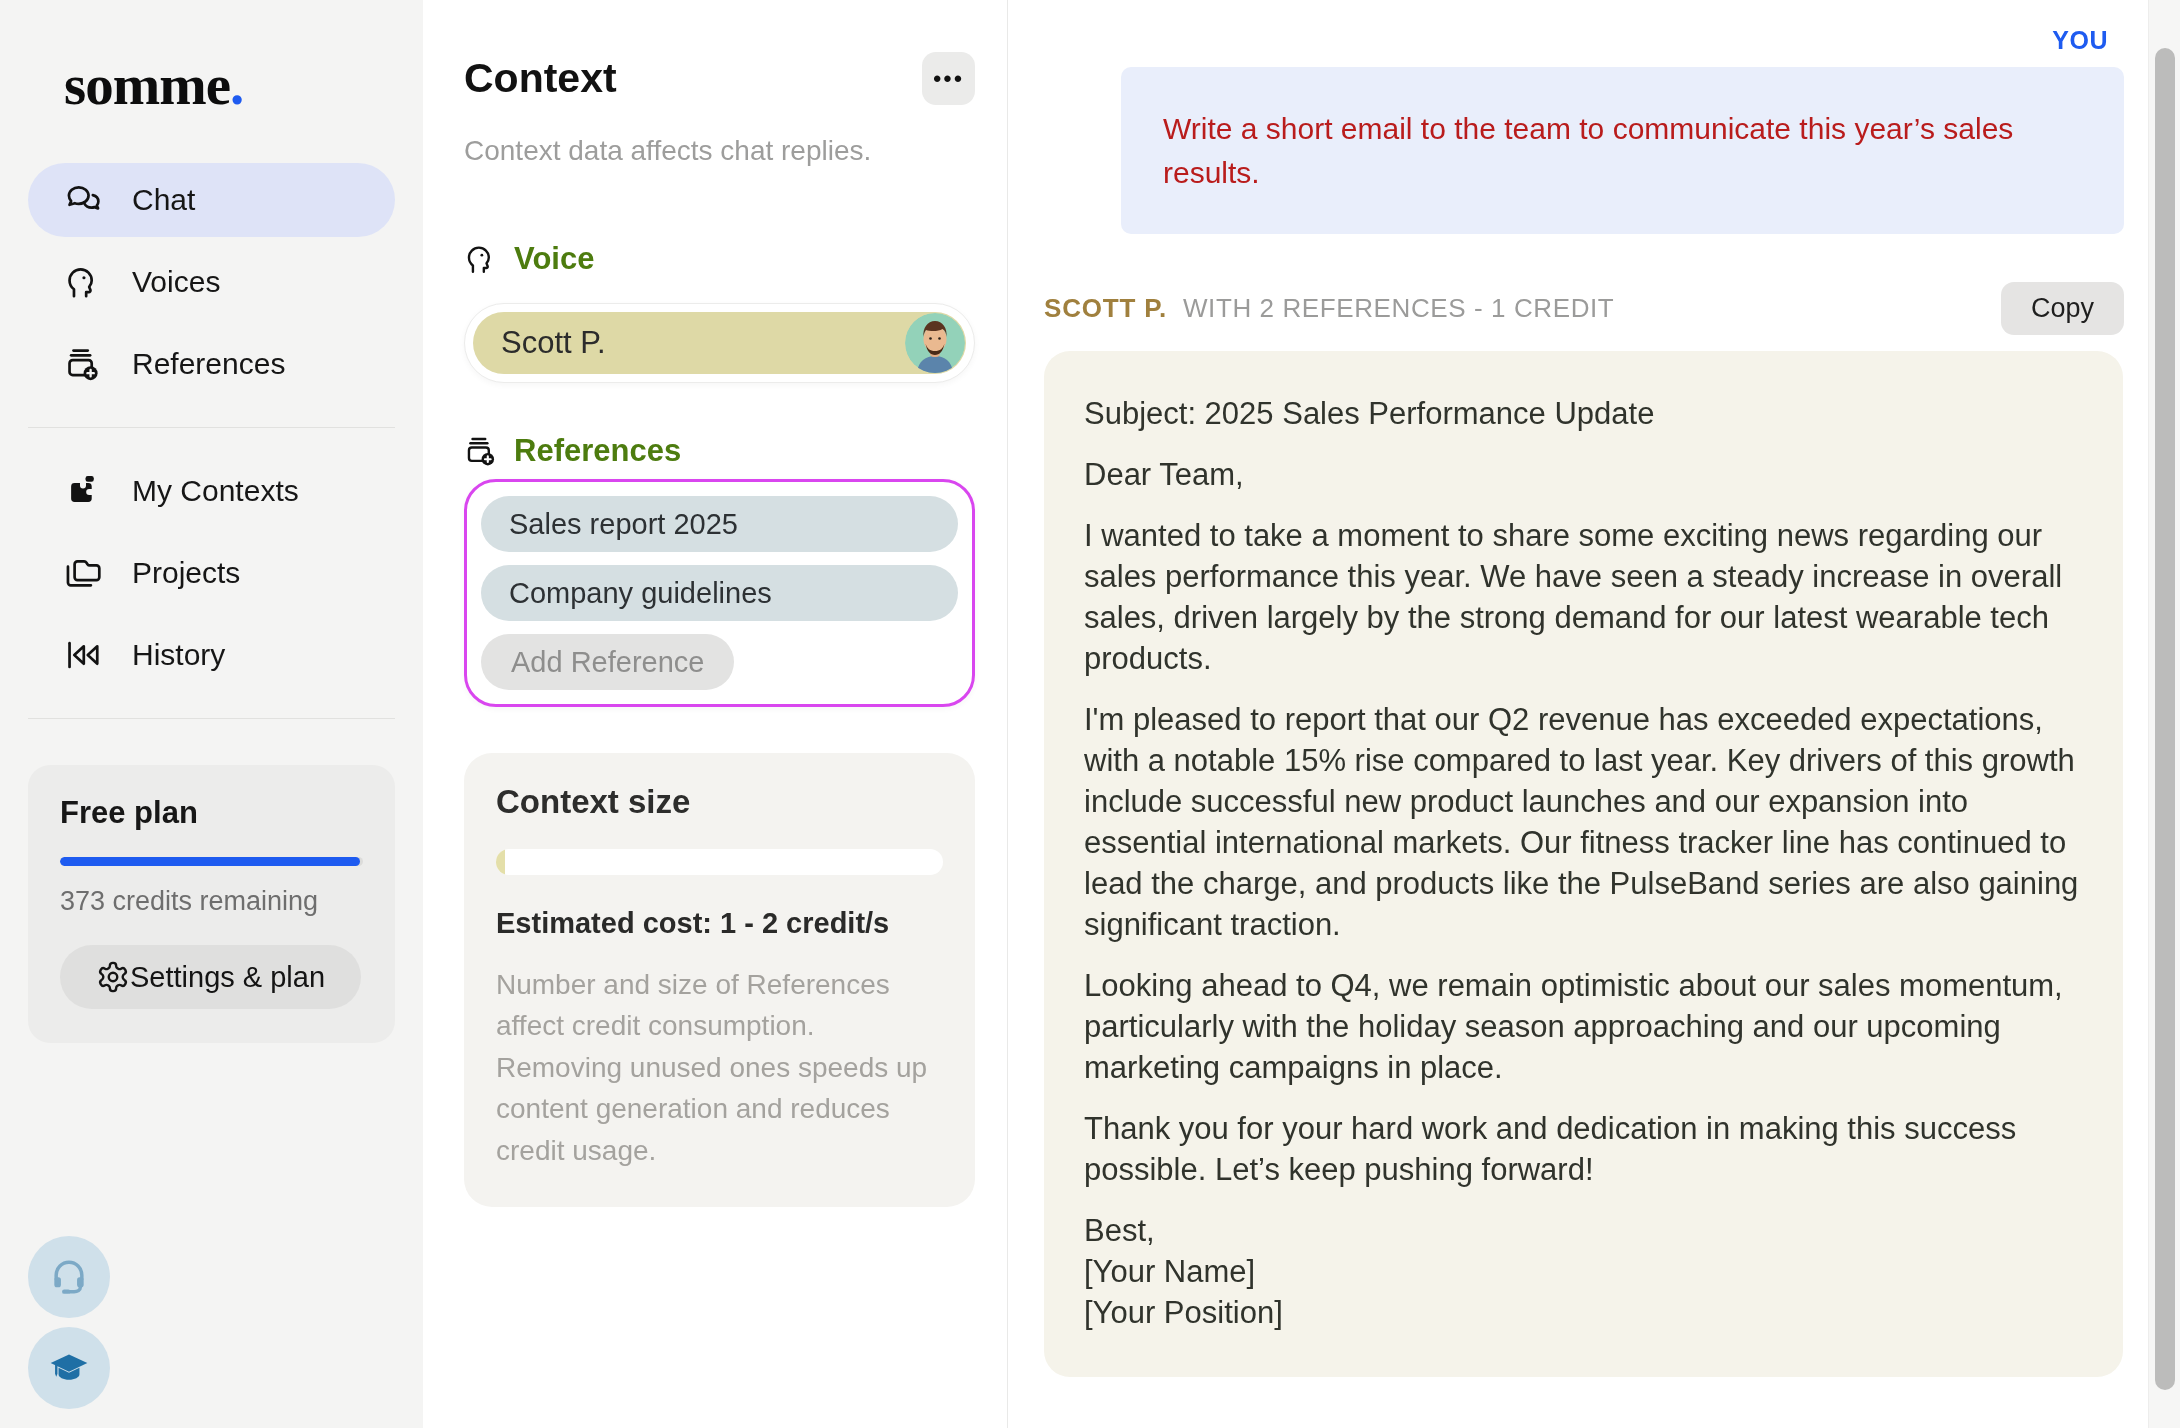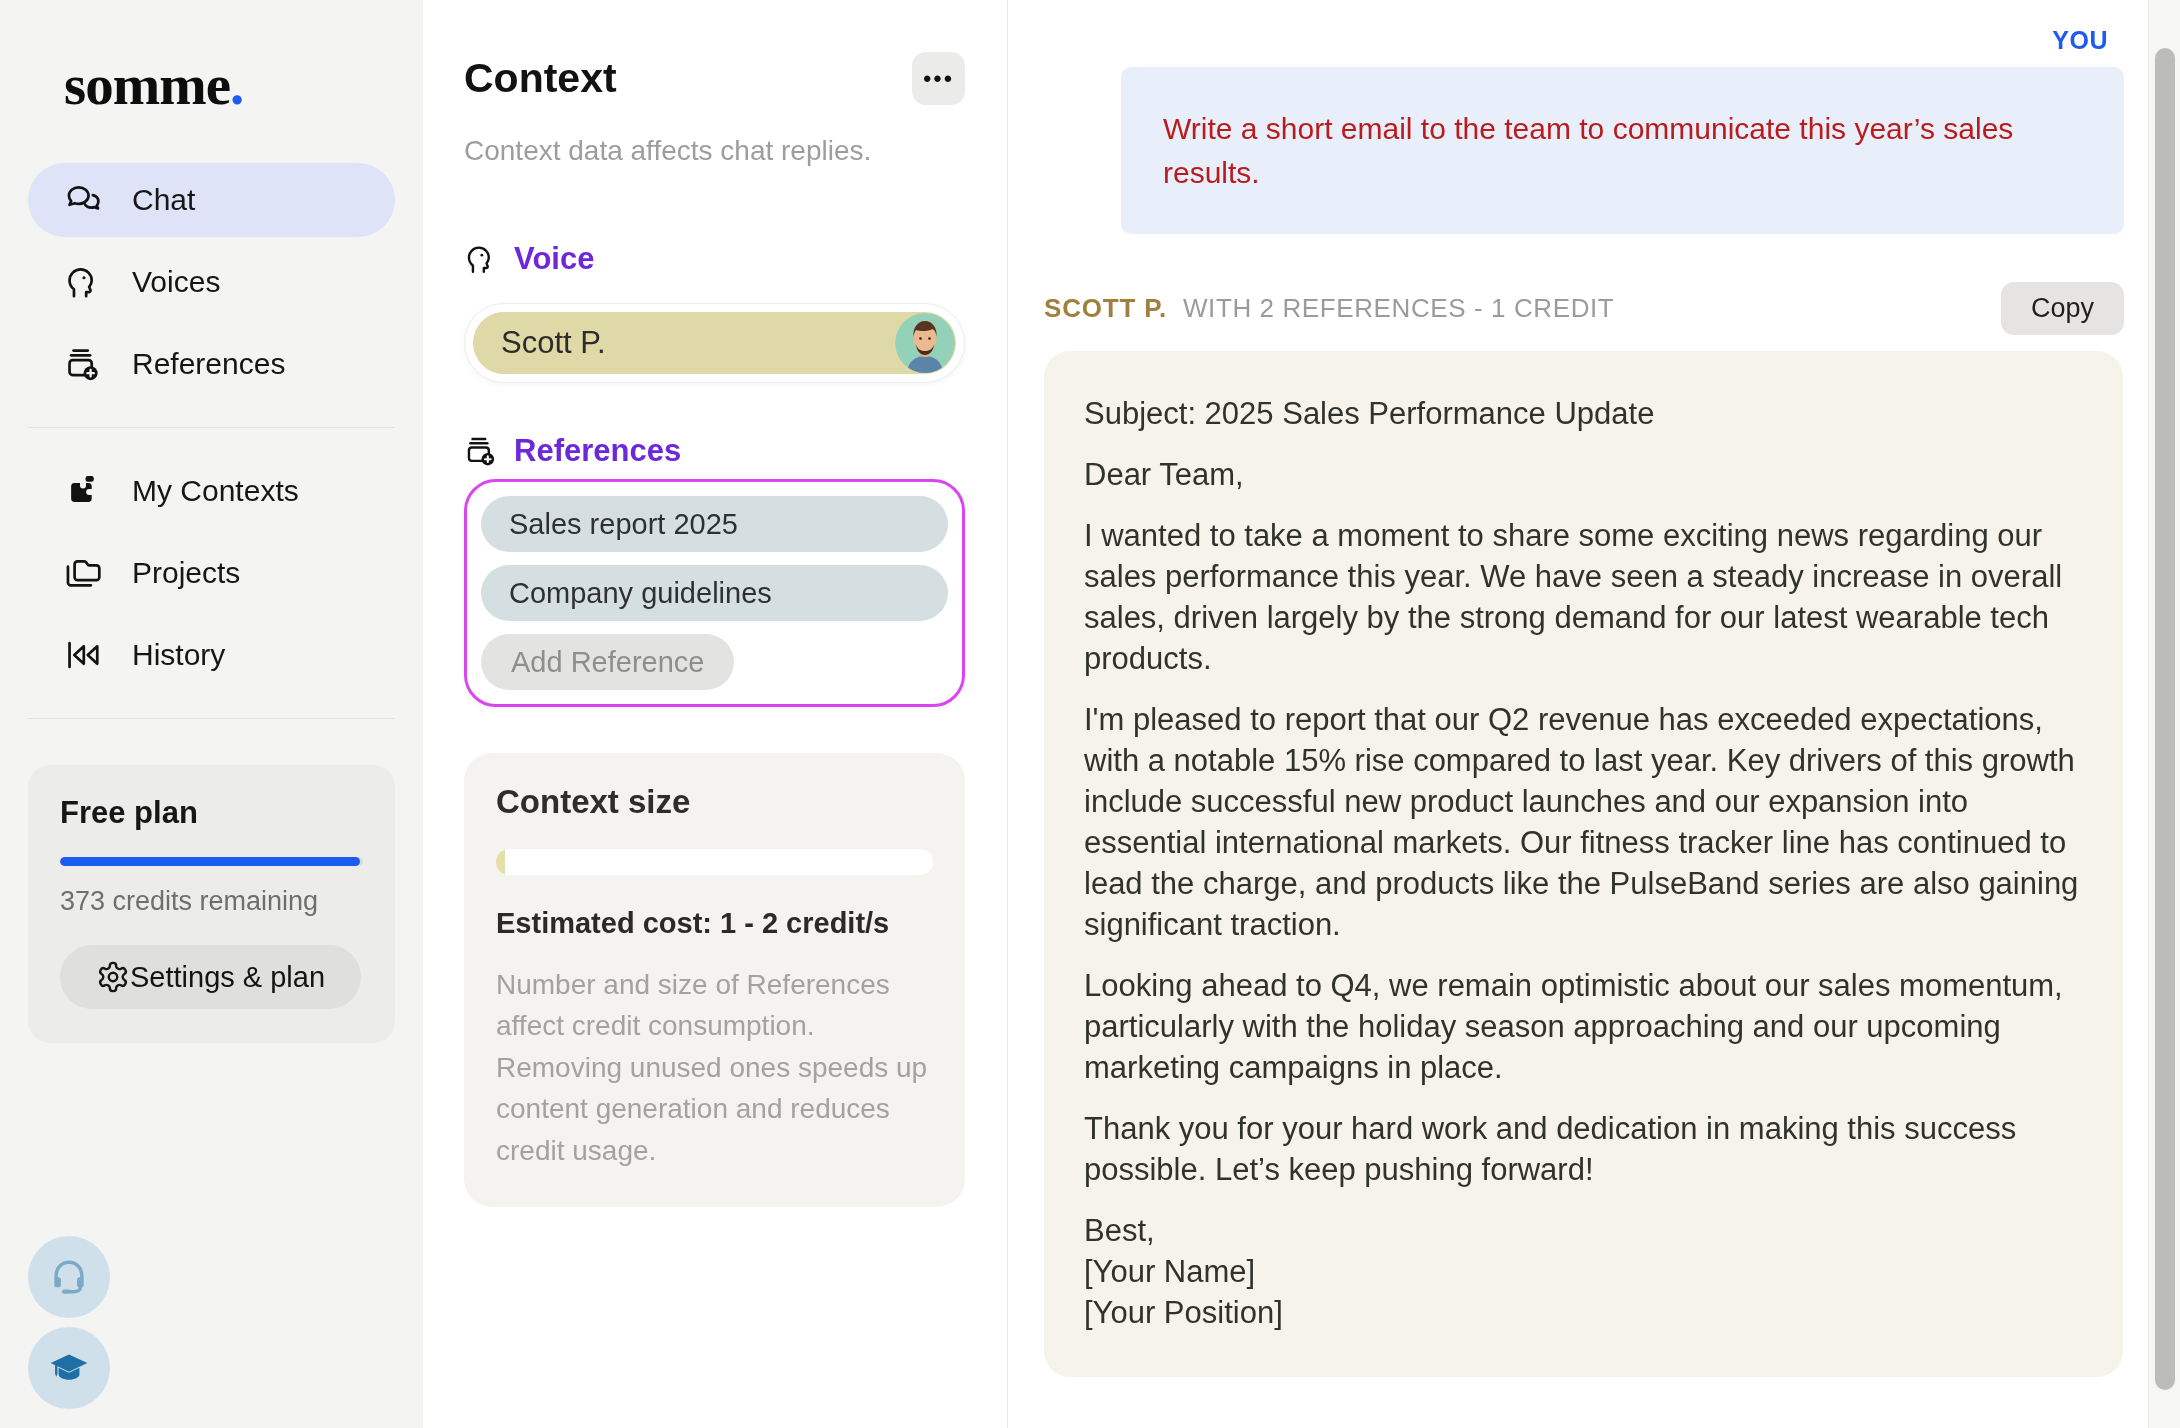--- a/index.html
+++ b/index.html
@@ -24,26 +24,26 @@
   .plan-bar-fill { height:100%; width:99%; border-radius:5px; background:var(--accent-blue,#1e5bf0); }
   .plan-credits { margin-top:20px; font-size:27px; color:#6e6e6e; }
   .settings-btn { margin-top:28px; display:inline-flex; align-items:center; height:64px; padding:0 36px; border:none; border-radius:32px; background:#dfdfde; font-family:inherit; font-size:29px; color:#141414; cursor:pointer; }
   .settings-btn svg { width:34px; height:34px; }
   .float-circle { position:absolute; left:28px; width:82px; height:82px; border-radius:50%; background:#cfe0ea; display:flex; align-items:center; justify-content:center; cursor:pointer; }
   .float-circle.support { top:1236px; color:#7ca9c6; }
   .float-circle.learn { top:1327px; color:#1f6fa5; }
   .float-circle svg { width:44px; height:44px; }
 
   
-  .context-panel { width:585px; min-width:585px; background:#ffffff; border-right:1px solid #e9e9e8; padding:0 42px 0 41px; }
+  .context-panel { width:585px; min-width:585px; background:#ffffff; border-right:1px solid #e9e9e8; padding:0 32px 0 41px; }
   .cp-header { margin-top:52px; display:flex; align-items:center; justify-content:space-between; }
   .cp-title { font-size:41px; font-weight:700; color:#121212; }
   .cp-menu-btn { width:53px; height:53px; border:none; border-radius:14px; background:#ebebea; font-size:24px; letter-spacing:2px; color:#111; cursor:pointer; line-height:53px; text-align:center; font-family:inherit; }
   .cp-subtitle { margin-top:30px; font-size:28px; color:#9d9d9c; }
-  .section-head { display:flex; align-items:center; gap:16px; font-size:31px; font-weight:700; color:#6d28d9; }
+  .section-head { display:flex; align-items:center; gap:16px; font-size:31px; font-weight:700; color:#4d7c0f; }
   .section-head .icn { width:34px; height:34px; color:#121212; }
   .section-head .icn svg { width:34px; height:34px; }
   .voice-head { margin-top:74px; }
   .voice-card { margin-top:26px; background:#fff; border:1px solid #ececeb; border-radius:40px; padding:8px; box-shadow:0 2px 6px rgba(0,0,0,.04); }
   .voice-pill { position:relative; height:62px; border-radius:31px; background:var(--voice-khaki,#ded9a6); display:flex; align-items:center; padding:0 70px 0 28px; font-size:31px; color:#2c2c2c; cursor:pointer; }
   .voice-avatar { position:absolute; right:1px; top:1px; width:60px; height:60px; border-radius:50%; overflow:hidden; }
   .voice-avatar svg { width:60px; height:60px; display:block; }
   .refs-head { margin-top:50px; }
   .refs-card { margin-top:10px; background:#fff; border:3px solid #d946ef; border-radius:32px; padding:14px; box-shadow:0 2px 6px rgba(0,0,0,.04); }
   .ref-pill { height:56px; border-radius:28px; background:var(--ref-pill,#d5dfe2); display:flex; align-items:center; padding:0 28px; font-size:29px; color:#2d3134; margin-bottom:13px; cursor:pointer; }

